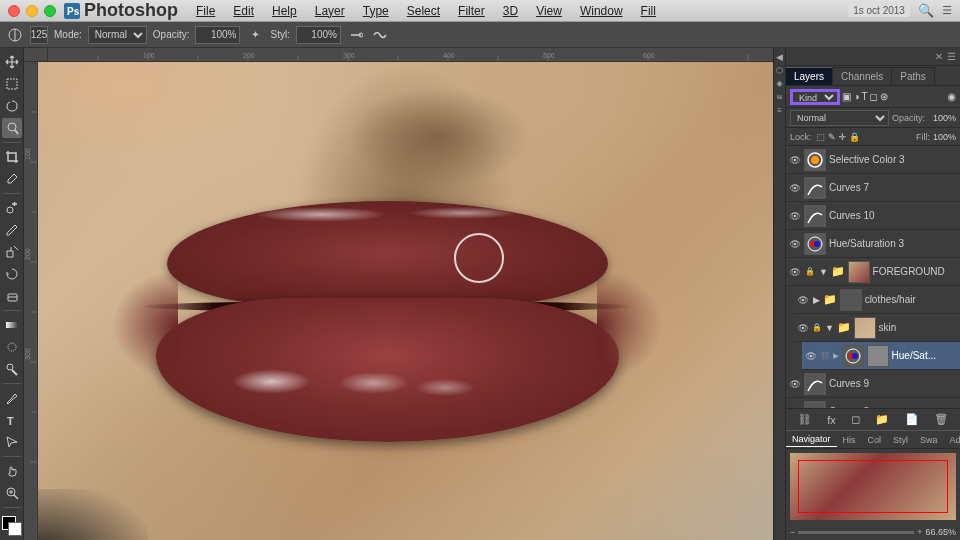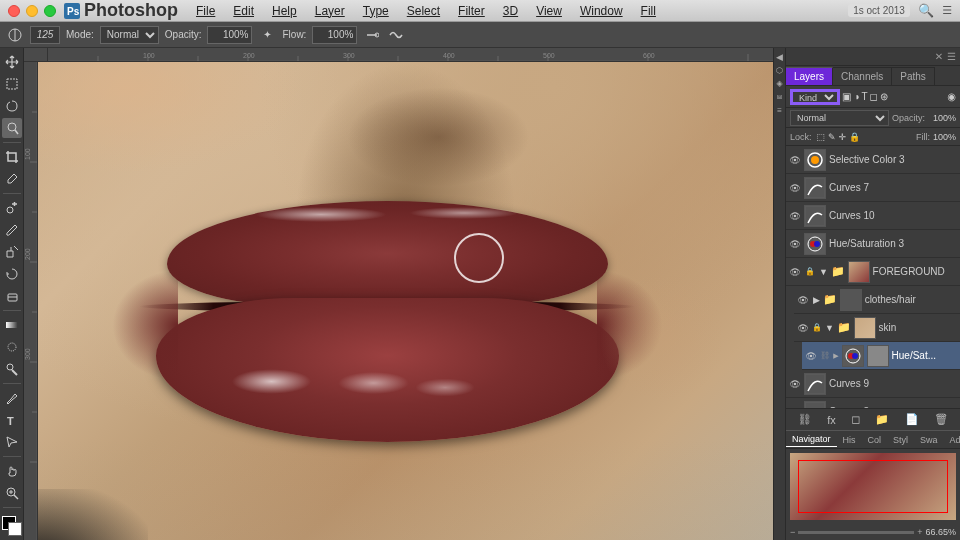--- a/index.html
+++ b/index.html
@@ -25,21 +25,21 @@
     
     #options-bar {
       width: 960px; height: 26px; background: #4a4a4a;
       display: flex; align-items: center; gap: 6px; padding: 0 6px;
       border-bottom: 1px solid #333;
     }
     .opt-icon { width: 18px; height: 18px; display: flex; align-items: center; justify-content: center; font-size: 12px; color: #ccc; }
     .opt-label { font-size: 10px; color: #ccc; }
     .opt-select { background: #3a3a3a; color: #ccc; border: 1px solid #666; font-size: 10px; padding: 1px 2px; height: 18px; }
     .opt-input { background: #3a3a3a; color: #ccc; border: 1px solid #666; font-size: 10px; padding: 1px 3px; height: 18px; width: 45px; text-align: right; }
-    .opt-size-box { width: 30px; height: 18px; background: #3a3a3a; border: 1px solid #666; display: flex; align-items: center; justify-content: center; font-size: 10px; color: #ccc; font-style: italic; }
+    .opt-size-box { width: 18px; height: 18px; background: #3a3a3a; border: 1px solid #666; display: flex; align-items: center; justify-content: center; font-size: 10px; color: #ccc; }
 
     
     #main-area { display: flex; width: 960px; height: calc(540px - 48px); }
 
     
     #left-toolbar {
       width: 24px; height: 100%; background: #3a3a3a;
       display: flex; flex-direction: column; align-items: center; padding: 4px 0;
       gap: 2px; border-right: 1px solid #2a2a2a;
     }
@@ -167,21 +167,21 @@
 
     
     #panel-tabs {
       height: 20px; display: flex; align-items: flex-end; background: #3a3a3a;
       border-bottom: 1px solid #2a2a2a;
     }
     .panel-tab {
       padding: 3px 8px; font-size: 10px; color: #aaa; cursor: pointer;
       border-right: 1px solid #2a2a2a; border-top: 1px solid #2a2a2a;
     }
-    .panel-tab.active { background: #6d28d9; color: #fff; border-top: 1px solid #555; }
+    .panel-tab.active { background: #0f172a; color: #fff; border-top: 1px solid #555; }
 
     
     #layer-controls {
       height: 22px; background: #3c3c3c; display: flex; align-items: center;
       gap: 2px; padding: 0 4px; border-bottom: 1px solid #2a2a2a;
     }
     .lc-icon { font-size: 10px; color: #ccc; }
     .lc-select { background: #3a3a3a; color: #ccc; border: 3px solid #8b5cf6; font-size: 9px; height: 16px; padding: 0 2px; }
 
     
@@ -331,21 +331,21 @@
       </svg>
   </div>
   <div class="opt-size-box">125</div>
   <span class="opt-label">Mode:</span>
   <select class="opt-select">
     <option>Normal</option>
   </select>
   <span class="opt-label">Opacity:</span>
   <input class="opt-input" type="text" value="100%" style="">
   <div class="opt-icon" style="font-size:10px;">✦</div>
-  <span class="opt-label">Flow:</span>
+  <span class="opt-label">Styl:</span>
   <input class="opt-input" type="text" value="100%" style="">
   <div class="opt-icon">
     <svg width="14" height="14" viewBox="0 0 14 14">
         <path d="M2 7 L12 7" stroke="#ccc" stroke-width="1.5"></path>
         <circle cx="12" cy="7" r="2" fill="none" stroke="#ccc" stroke-width="1"></circle>
       </svg>
   </div>
   <div class="opt-icon">
     <svg width="14" height="14" viewBox="0 0 14 14">
         <path d="M1 7 Q4 2 7 7 Q10 12 13 7" stroke="#ccc" stroke-width="1.5" fill="none"></path>

